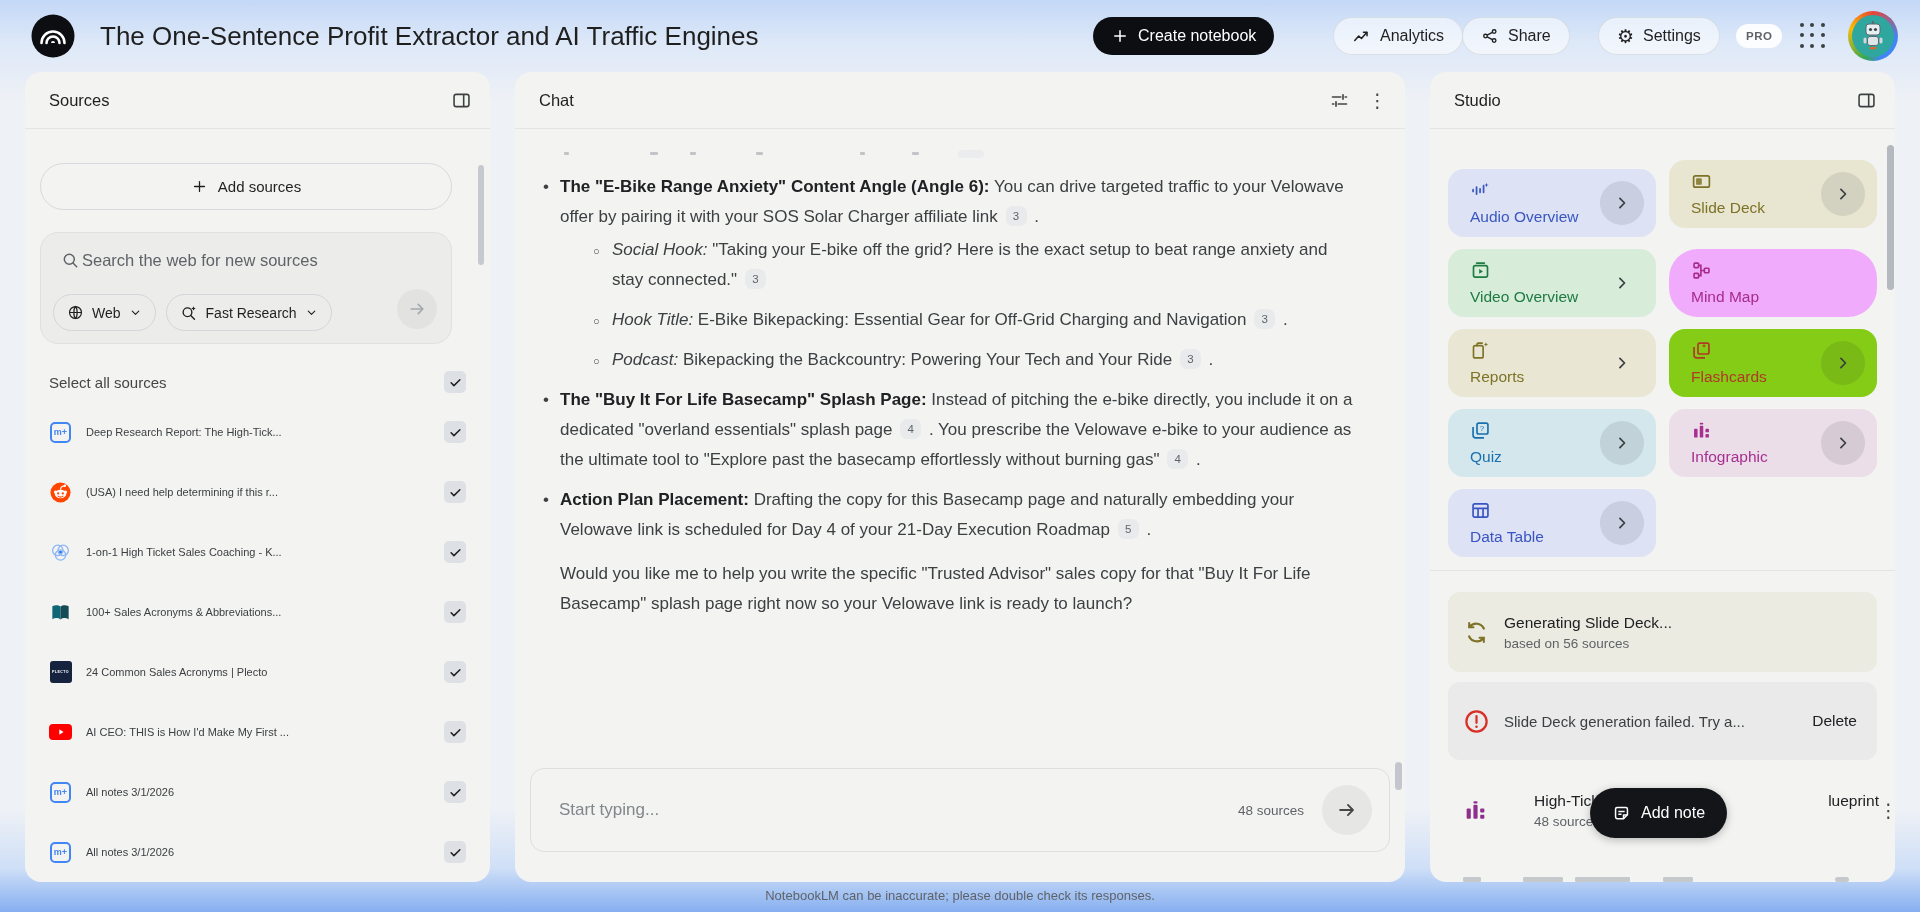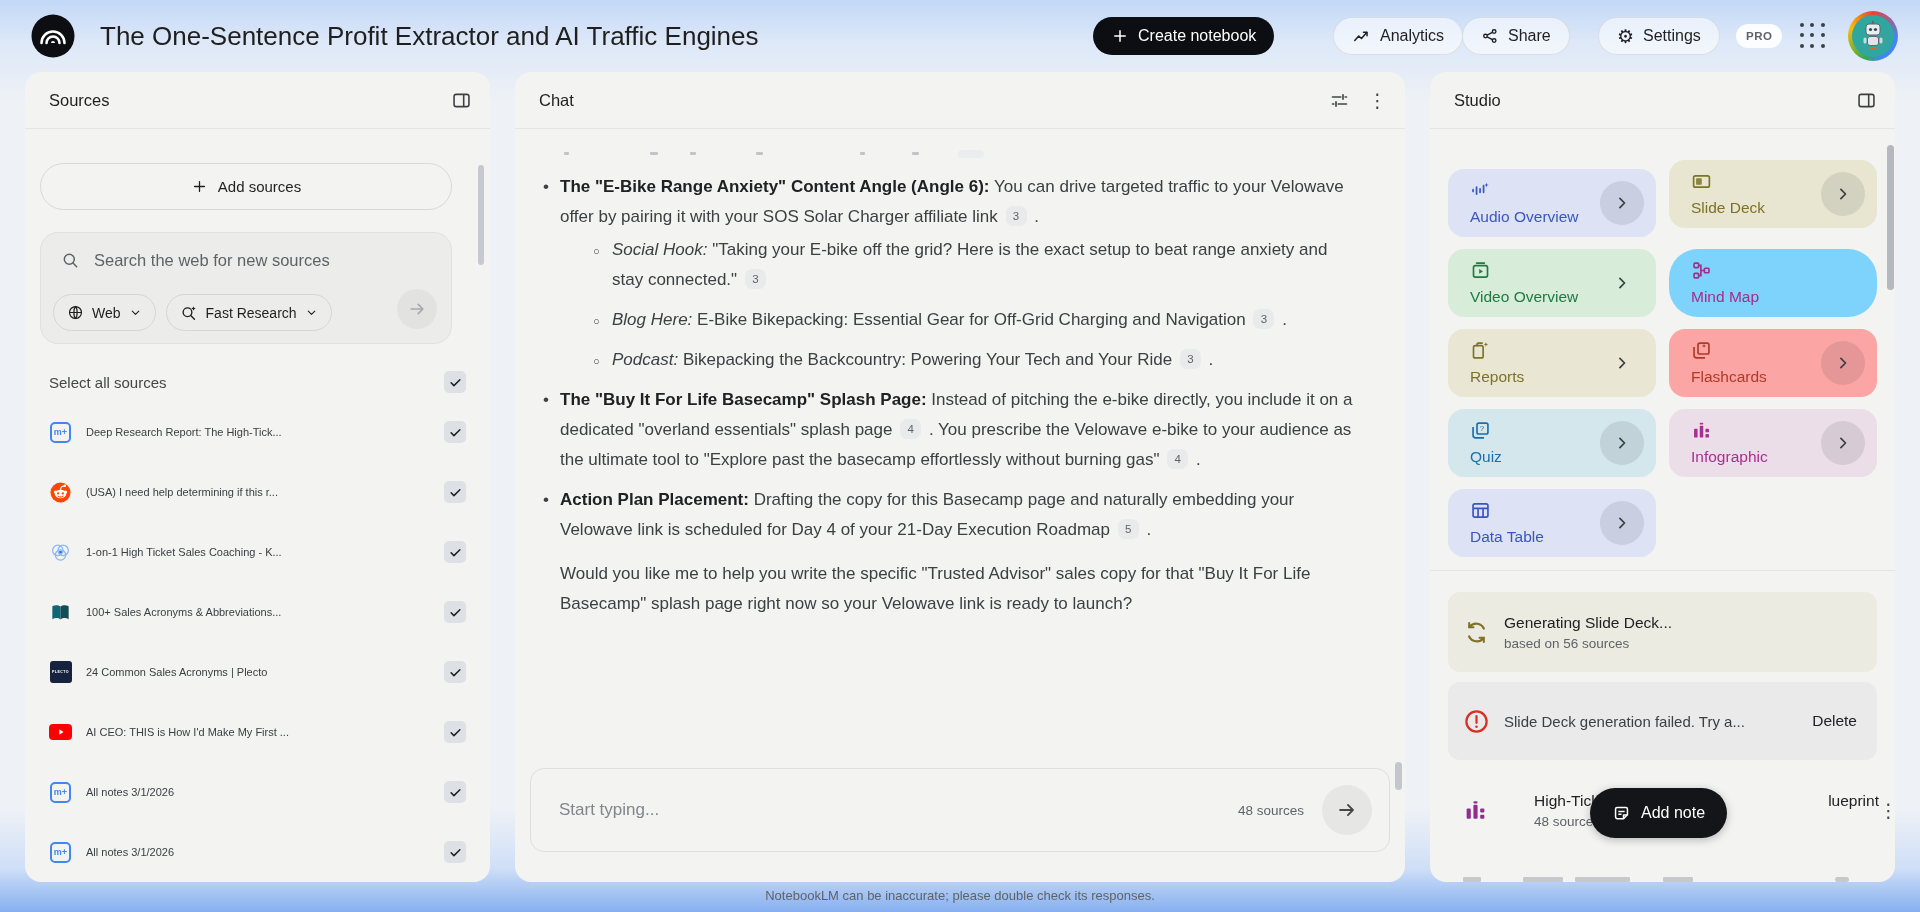--- a/index.html
+++ b/index.html
@@ -35,21 +35,21 @@
   .phead{height:57px;display:flex;align-items:center;justify-content:space-between;
          padding:0 18px 0 24px;border-bottom:1px solid #e4e4e1;box-sizing:border-box;}
   .phead .t{font-size:16.5px;color:#1f1f1f;}
   .phead .icons{display:flex;align-items:center;gap:18px;color:#444746;}
   .thumb{position:absolute;border-radius:4px;}
   
   .addbtn{position:absolute;left:15px;top:91px;width:412px;height:47px;border:1px solid #d6d9dd;border-radius:24px;
           display:flex;align-items:center;justify-content:center;gap:10px;font-size:15px;color:#1f1f1f;cursor:pointer;box-sizing:border-box;}
   .searchbox{position:absolute;left:15px;top:160px;width:412px;height:112px;background:#ececea;
              border:1px solid #e0e0dd;border-radius:18px;box-sizing:border-box;}
-  .searchrow{display:flex;align-items:center;gap:14px;padding:18px 0 0 20px;color:#5f6368;}
+  .searchrow{display:flex;align-items:center;gap:2px;padding:18px 0 0 20px;color:#5f6368;}
   .searchrow .ph{font-size:16.5px;color:#5f6368;}
   .srcpills{position:absolute;left:12px;bottom:12px;display:flex;gap:10px;align-items:center;}
   .spill{height:37px;border:1px solid #d3d6da;border-radius:19px;display:flex;align-items:center;gap:8px;
          padding:0 13px;font-size:14px;color:#1f1f1f;cursor:pointer;box-sizing:border-box;}
   .gocirc{position:absolute;right:14px;bottom:14px;width:40px;height:40px;border-radius:50%;
           background:#e2e2e0;display:flex;align-items:center;justify-content:center;color:#a4a9b0;}
   .selrow{position:absolute;left:24px;right:24px;top:295px;height:30px;display:flex;align-items:center;justify-content:space-between;}
   .selrow .lbl{font-size:15px;color:#444746;}
   .cbx{width:22px;height:22px;border-radius:5px;background:#dde0e4;display:flex;align-items:center;justify-content:center;color:#1f1f1f;cursor:pointer;}
   .srclist{position:absolute;left:0;right:0;top:330px;}
@@ -389,21 +389,21 @@
         <i style="left:90px;width:8px;"></i>
         <i style="left:130px;width:6px;"></i>
       <i style="left:196px;width:7px;"></i>
         <i style="left:300px;width:5px;"></i>
         <i style="left:352px;width:7px;"></i>
       <div class="blob" style="left:398px;"></div>
     </div>
     <div class="chat-msgs" id="chat-msgs">
         <div class="msg l1"><b>The "E-Bike Range Anxiety" Content Angle (Angle 6):</b> You can drive targeted traffic to your Velowave offer by pairing it with your SOS Solar Charger affiliate link <span class="cite">3</span> .</div>
         <div class="msg l2"><i>Social Hook:</i> "Taking your E-bike off the grid? Here is the exact setup to beat range anxiety and stay connected." <span class="cite">3</span></div>
-        <div class="msg l2"><i>Blog Here:</i> E-Bike Bikepacking: Essential Gear for Off-Grid Charging and Navigation <span class="cite">3</span> .</div>
+        <div class="msg l2"><i>Hook Title:</i> E-Bike Bikepacking: Essential Gear for Off-Grid Charging and Navigation <span class="cite">3</span> .</div>
         <div class="msg l2"><i>Podcast:</i> Bikepacking the Backcountry: Powering Your Tech and Your Ride <span class="cite">3</span> .</div>
         <div class="msg l1"><b>The "Buy It For Life Basecamp" Splash Page:</b> Instead of pitching the e-bike directly, you include it on a dedicated "overland essentials" splash page <span class="cite">4</span> . You prescribe the Velowave e-bike to your audience as the ultimate tool to "Explore past the basecamp effortlessly without burning gas" <span class="cite">4</span> .</div>
         <div class="msg l1"><b>Action Plan Placement:</b> Drafting the copy for this Basecamp page and naturally embedding your Velowave link is scheduled for Day 4 of your 21-Day Execution Roadmap <span class="cite">5</span> .</div>
         <div class="msg para">Would you like me to help you write the specific "Trusted Advisor" sales copy for that "Buy It For Life Basecamp" splash page right now so your Velowave link is ready to launch?</div>
       </div>
   </div>
   <div class="chatinput">
     <input type="text" placeholder="Start typing..." style="">
     <span class="srccount">48 sources</span>
     <span class="sendcirc">
@@ -464,21 +464,21 @@
             <path d="M10.5 10.2l4.3 2.8-4.3 2.8z" fill="currentColor" stroke="none"></path>
           </svg>
         </span>
         <div class="tlb">Video Overview</div>
         <span class="chev">
           <svg width="20" height="20" viewBox="0 0 24 24" fill="none" stroke="currentColor" stroke-width="2.1">
             <path d="M9.5 6.5l5.5 5.5-5.5 5.5" stroke-linecap="round" stroke-linejoin="round"></path>
           </svg>
         </span>
       </div>
-      <div class="tile" style="background: #7dd3fc; color: rgb(167, 44, 138); border-radius: 29px;">
+      <div class="tile" style="background: #f0abfc; color: rgb(167, 44, 138); border-radius: 29px;">
         <span class="tic">
           <svg width="21" height="21" viewBox="0 0 24 24" fill="none" stroke="currentColor" stroke-width="1.9">
             <rect x="3.5" y="3.5" width="5.2" height="5.2" rx="1"></rect>
             <rect x="3.5" y="15.3" width="5.2" height="5.2" rx="1"></rect>
             <rect x="15.3" y="9.4" width="5.2" height="5.2" rx="1"></rect>
             <path d="M8.7 6.1h2.6v11.8H8.7M11.3 12h4"></path>
           </svg>
         </span>
         <div class="tlb">Mind Map</div>
       </div>
@@ -490,21 +490,21 @@
             <path d="M18.2 2.6l.7 1.8 1.8.7-1.8.7-.7 1.8-.7-1.8-1.8-.7 1.8-.7z" fill="currentColor" stroke="none"></path>
           </svg>
         </span>
         <div class="tlb">Reports</div>
         <span class="chev">
           <svg width="20" height="20" viewBox="0 0 24 24" fill="none" stroke="currentColor" stroke-width="2.1">
             <path d="M9.5 6.5l5.5 5.5-5.5 5.5" stroke-linecap="round" stroke-linejoin="round"></path>
           </svg>
         </span>
       </div>
-      <div class="tile" style="background: #fca5a5; color: rgb(176, 57, 39);">
+      <div class="tile" style="background: #84cc16; color: rgb(176, 57, 39);">
         <span class="tic">
           <svg width="21" height="21" viewBox="0 0 24 24" fill="none" stroke="currentColor" stroke-width="1.9">
             <rect x="8" y="3.5" width="12.5" height="12.5" rx="2"></rect>
             <path d="M3.5 8v9.5a3 3 0 0 0 3 3H16"></path>
             <path d="M14.2 6.2l.8 2 .8-2 2-.8-2-.8-.8-2-.8 2-2 .8z" fill="currentColor" stroke="none" transform="scale(.85) translate(2.5 2.5)"></path>
           </svg>
         </span>
         <div class="tlb">Flashcards</div>
         <span class="chev circle">
           <svg width="20" height="20" viewBox="0 0 24 24" fill="none" stroke="currentColor" stroke-width="2.1">

